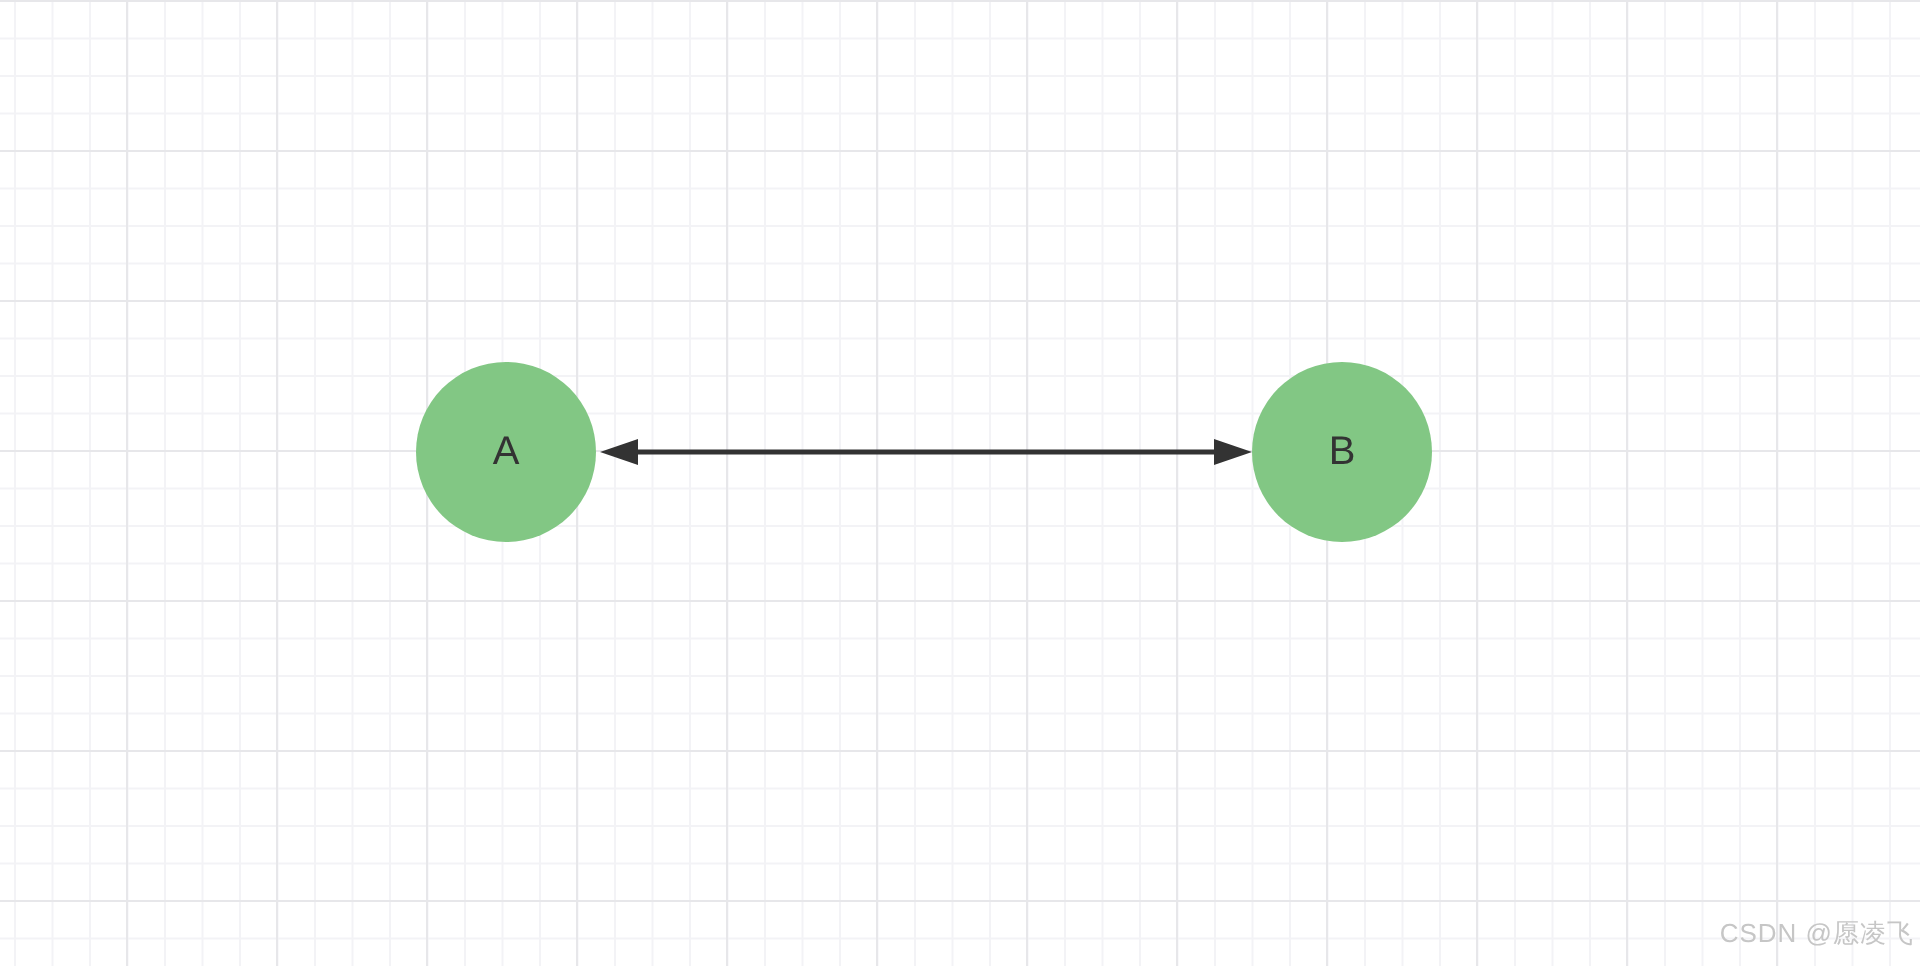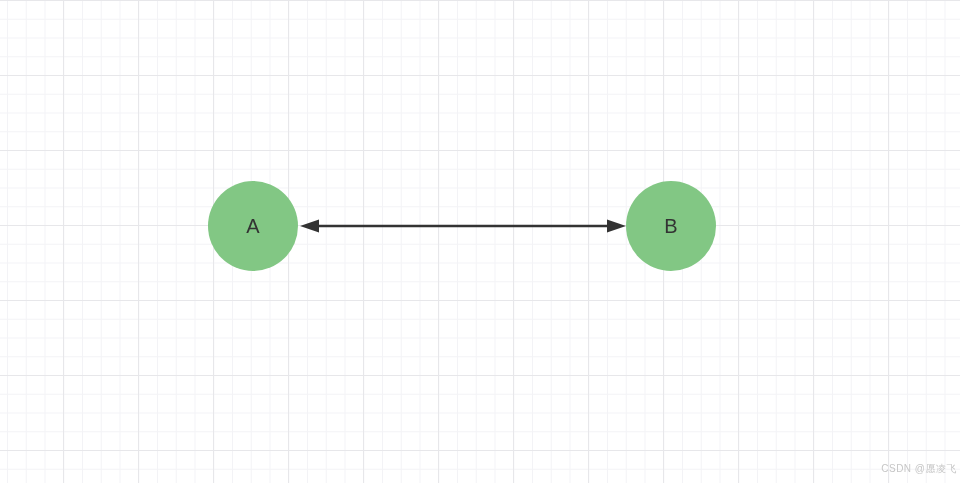--- a/index.html
+++ b/index.html
@@ -43,21 +43,21 @@
     color: #333333;
     pointer-events: none;
     user-select: none;
   }
   .node-label.a { left: 208px; top: 181px; }
   .node-label.b { left: 626px; top: 181px; }
   .watermark {
     position: absolute;
     right: 3px;
     bottom: 7px;
-    font-size: 10px;
+    font-size: 13px;
     color: #c6c6c6;
     letter-spacing: 0.5px;
     user-select: none;
   }
 </style>
 </head>
 <body>
 
 <div class="canvas">
 

